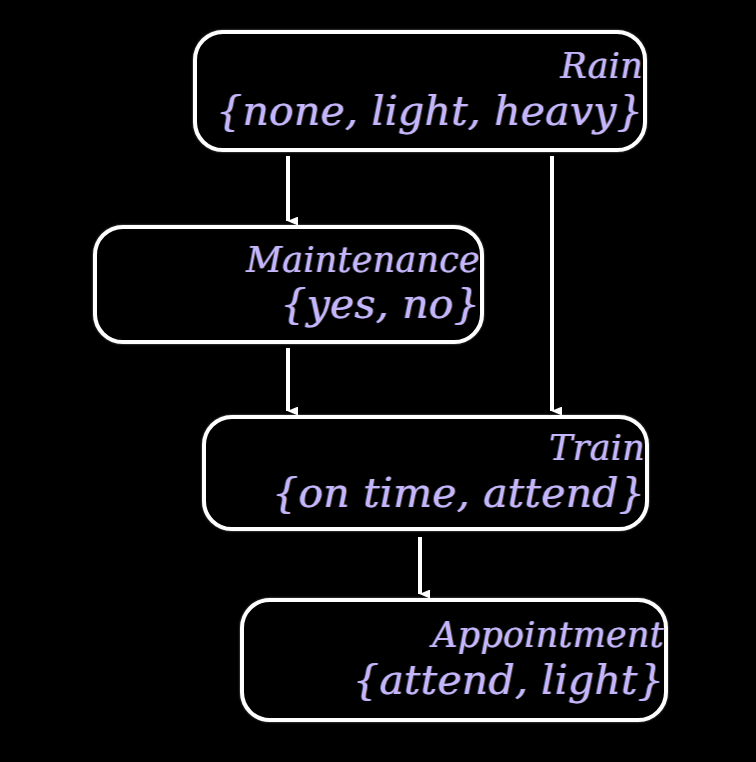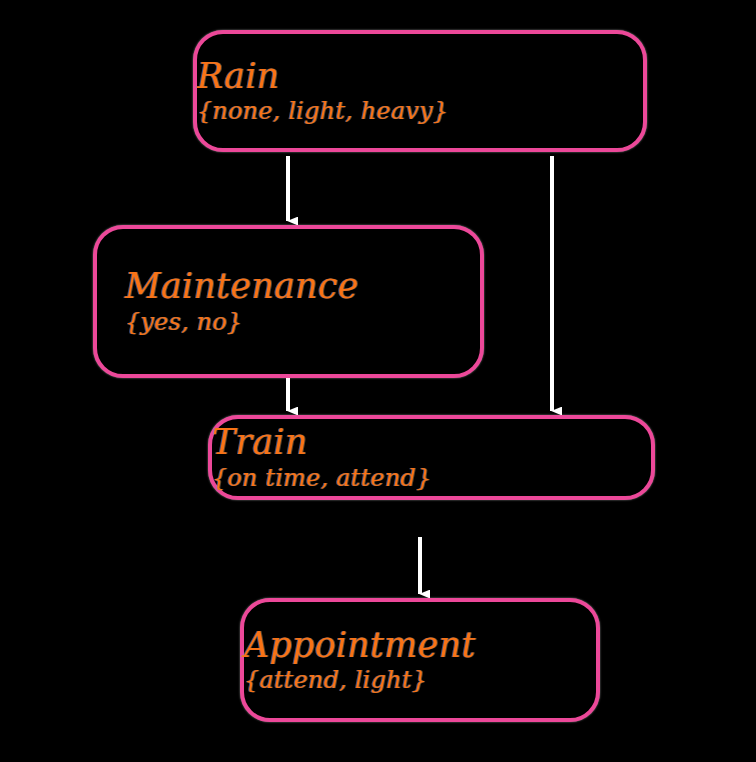--- a/index.html
+++ b/index.html
@@ -24,54 +24,54 @@
     left: 0;
     top: 0;
     width: 756px;
     height: 762px;
     pointer-events: none;
   }
   .node {
     position: absolute;
     box-sizing: border-box;
     background: #000000;
-    border: 4px solid #ec4899;
+    border: 4px solid #ffffff;
     border-radius: 30px;
     display: flex;
     flex-direction: column;
-    align-items: flex-start;
+    align-items: flex-end;
     justify-content: center;
-    color: #f97316;
+    color: #c4b5fd;
     text-align: center;
     line-height: 1.12;
     box-shadow: 0 0 2px rgba(255,255,255,0.55);
   }
   .node-name,
   .node-states {
     display: block;
     font-style: italic;
     font-family: "DejaVu Serif", "Liberation Serif", serif;
     white-space: nowrap;
     text-shadow: -1px 0 rgba(110,140,220,0.55), 1px 0 rgba(200,150,90,0.45);
   }
   .node-name {
     font-size: 35px;
     letter-spacing: 0.2px;
   }
   .node-states {
-    font-size: 24px;
+    font-size: 41px;
     margin-top: 2px;
     letter-spacing: 0.2px;
   }
 
   
   #node-rain        { left: 193px; top: 30px;  width: 454px; height: 122px; }
-  #node-maintenance { left: 93px;  top: 225px; width: 391px; height: 153px; padding-left: 28px; }
-  #node-train       { left: 208px; top: 415px; width: 447px; height: 85px; }
-  #node-appointment { left: 240px; top: 598px; width: 360px; height: 124px; }
+  #node-maintenance { left: 93px;  top: 225px; width: 391px; height: 119px; padding-left: 28px; }
+  #node-train       { left: 202px; top: 415px; width: 447px; height: 116px; }
+  #node-appointment { left: 240px; top: 598px; width: 428px; height: 124px; }
 </style>
 </head>
 <body>
 
 <div id="diagram">
 
   <svg id="edge-layer" viewBox="0 0 756 762" width="756" height="762" xmlns="http://www.w3.org/2000/svg">
     <defs>
       <marker id="arrowhead" markerWidth="9" markerHeight="11" refX="4.5" refY="10.2" orient="auto" markerUnits="userSpaceOnUse">
         <path d="M 0 0 L 9 0 L 4.5 11 Z" fill="#ffffff"></path>

